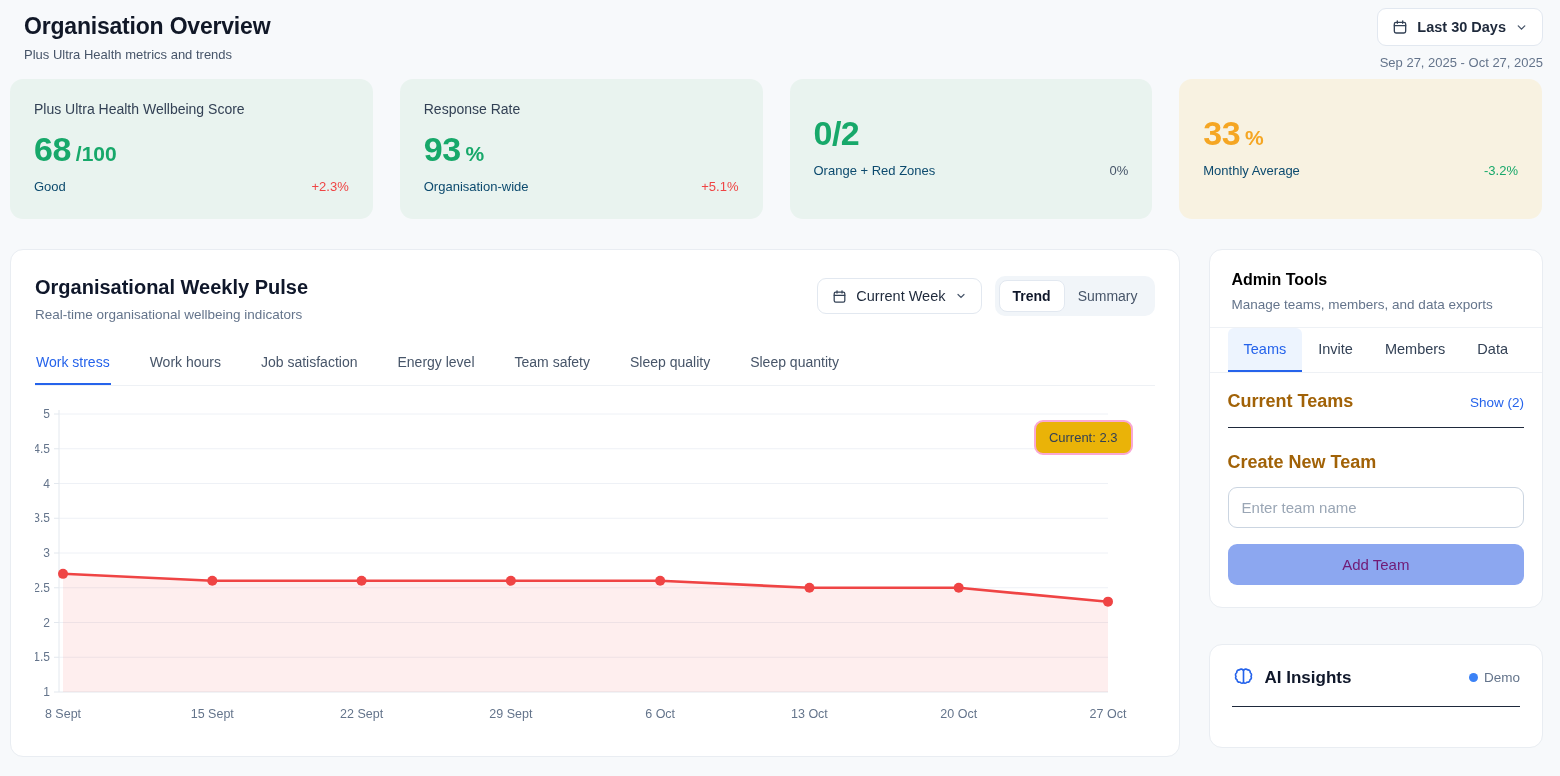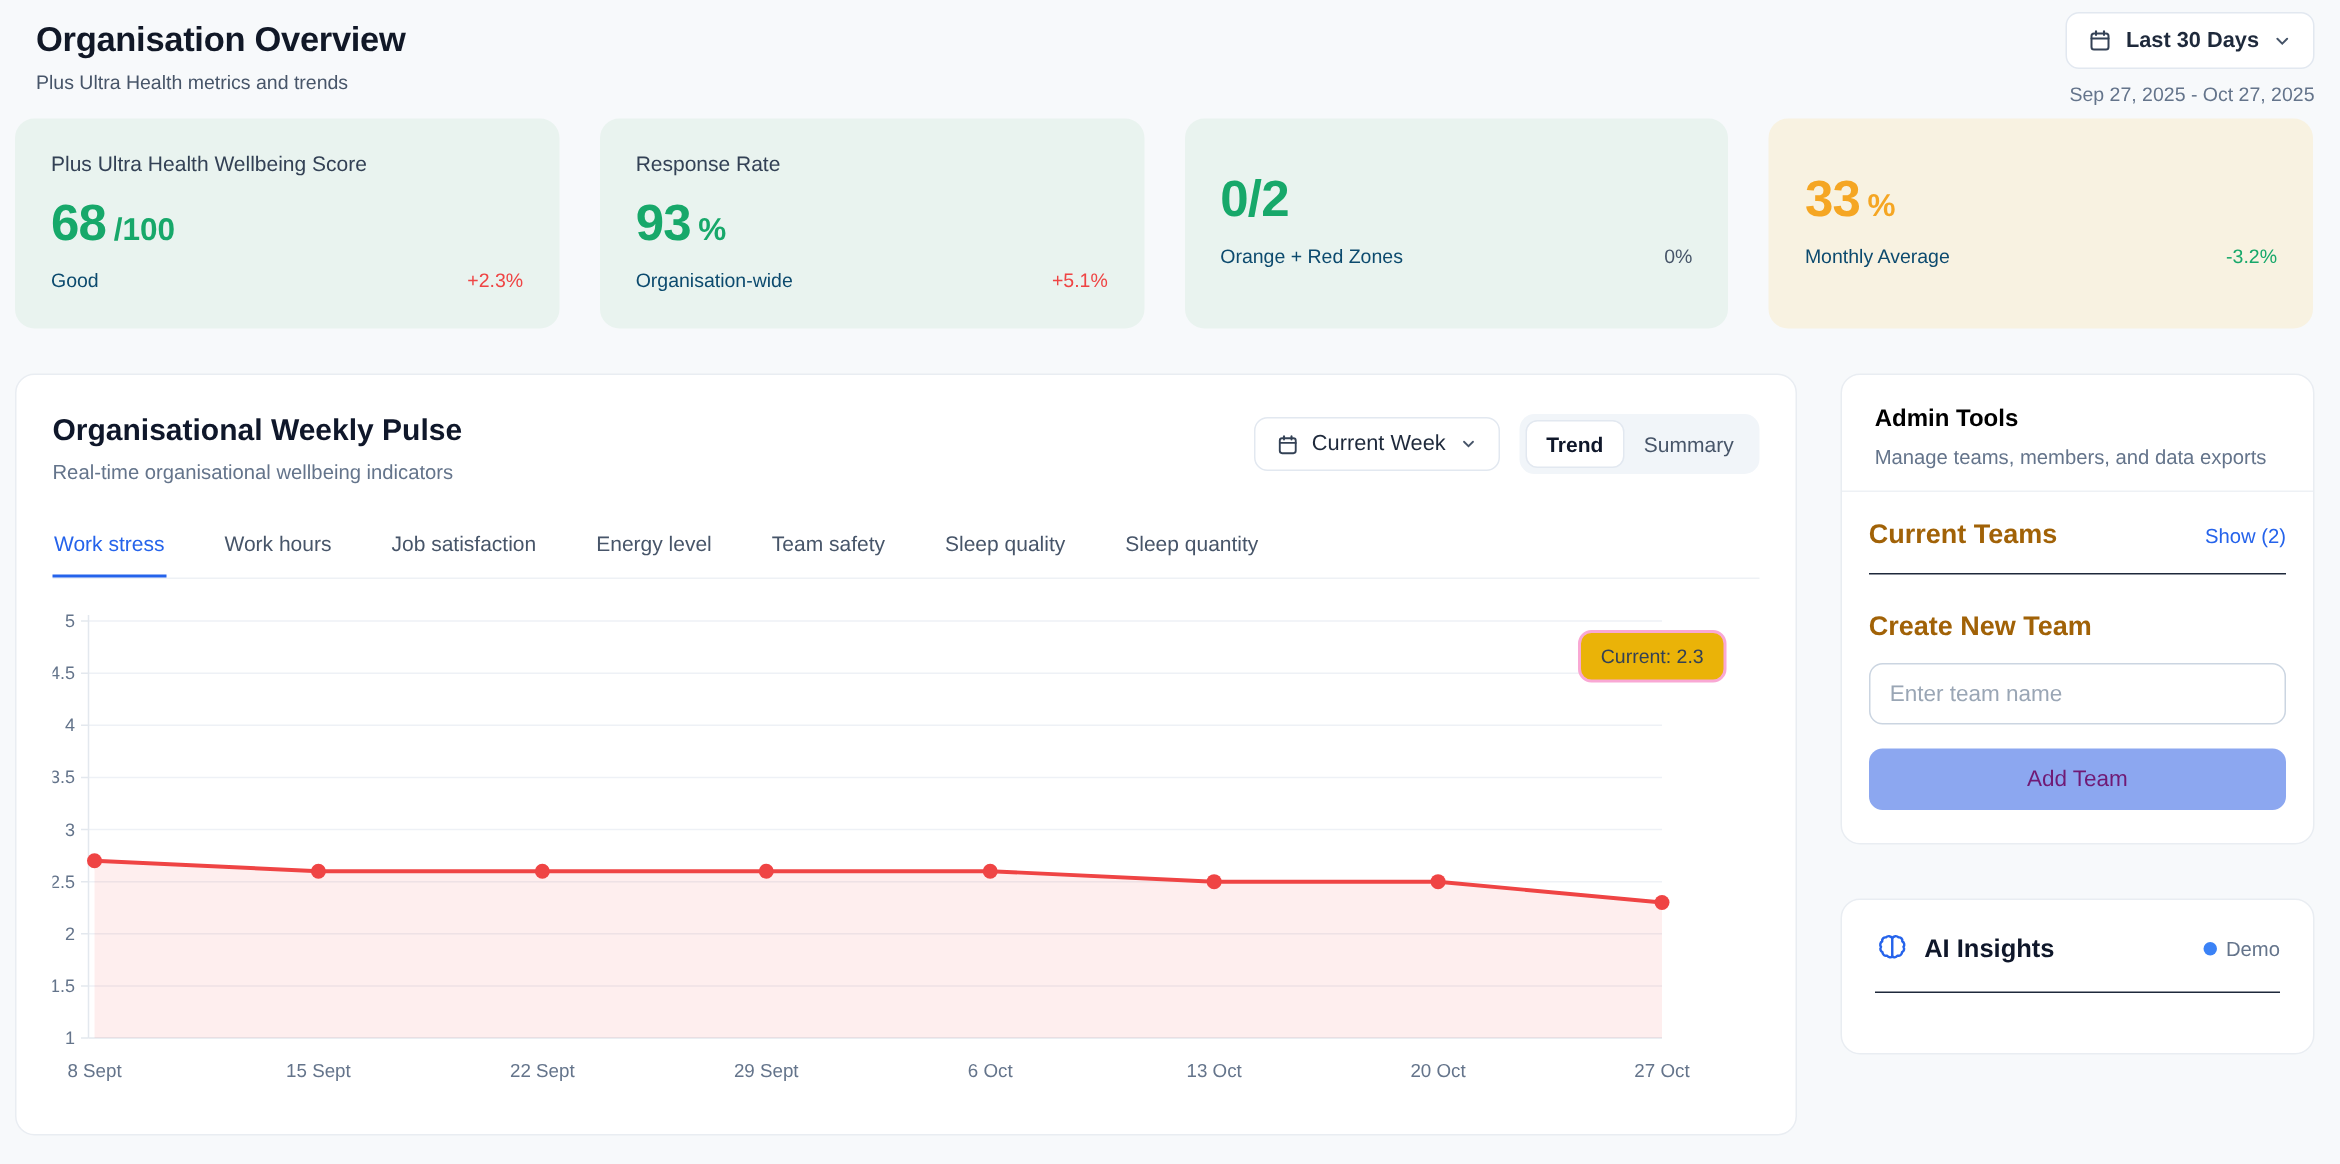--- a/index.html
+++ b/index.html
@@ -257,20 +257,26 @@
     </div>
   </div>
 
   <div class="right-col">
 
     <div class="panel admin-card">
       <div class="admin-header">
         <div class="admin-title">Admin Tools</div>
         <div class="admin-subtitle">Manage teams, members, and data exports</div>
       </div>
+      <div class="admin-tabs">
+        <div class="admin-tab active">Teams</div>
+        <div class="admin-tab">Invite</div>
+        <div class="admin-tab">Members</div>
+        <div class="admin-tab">Data</div>
+      </div>
       <div class="admin-body">
         <div class="teams-row">
           <span class="section-heading">Current Teams</span>
           <a class="show-link">Show (2)</a>
         </div>
         <hr class="dark-divider">
         <div class="section-heading create-heading">Create New Team</div>
         <input class="team-input" type="text" placeholder="Enter team name" style="">
         <button class="add-team-btn">Add Team</button>
       </div>

